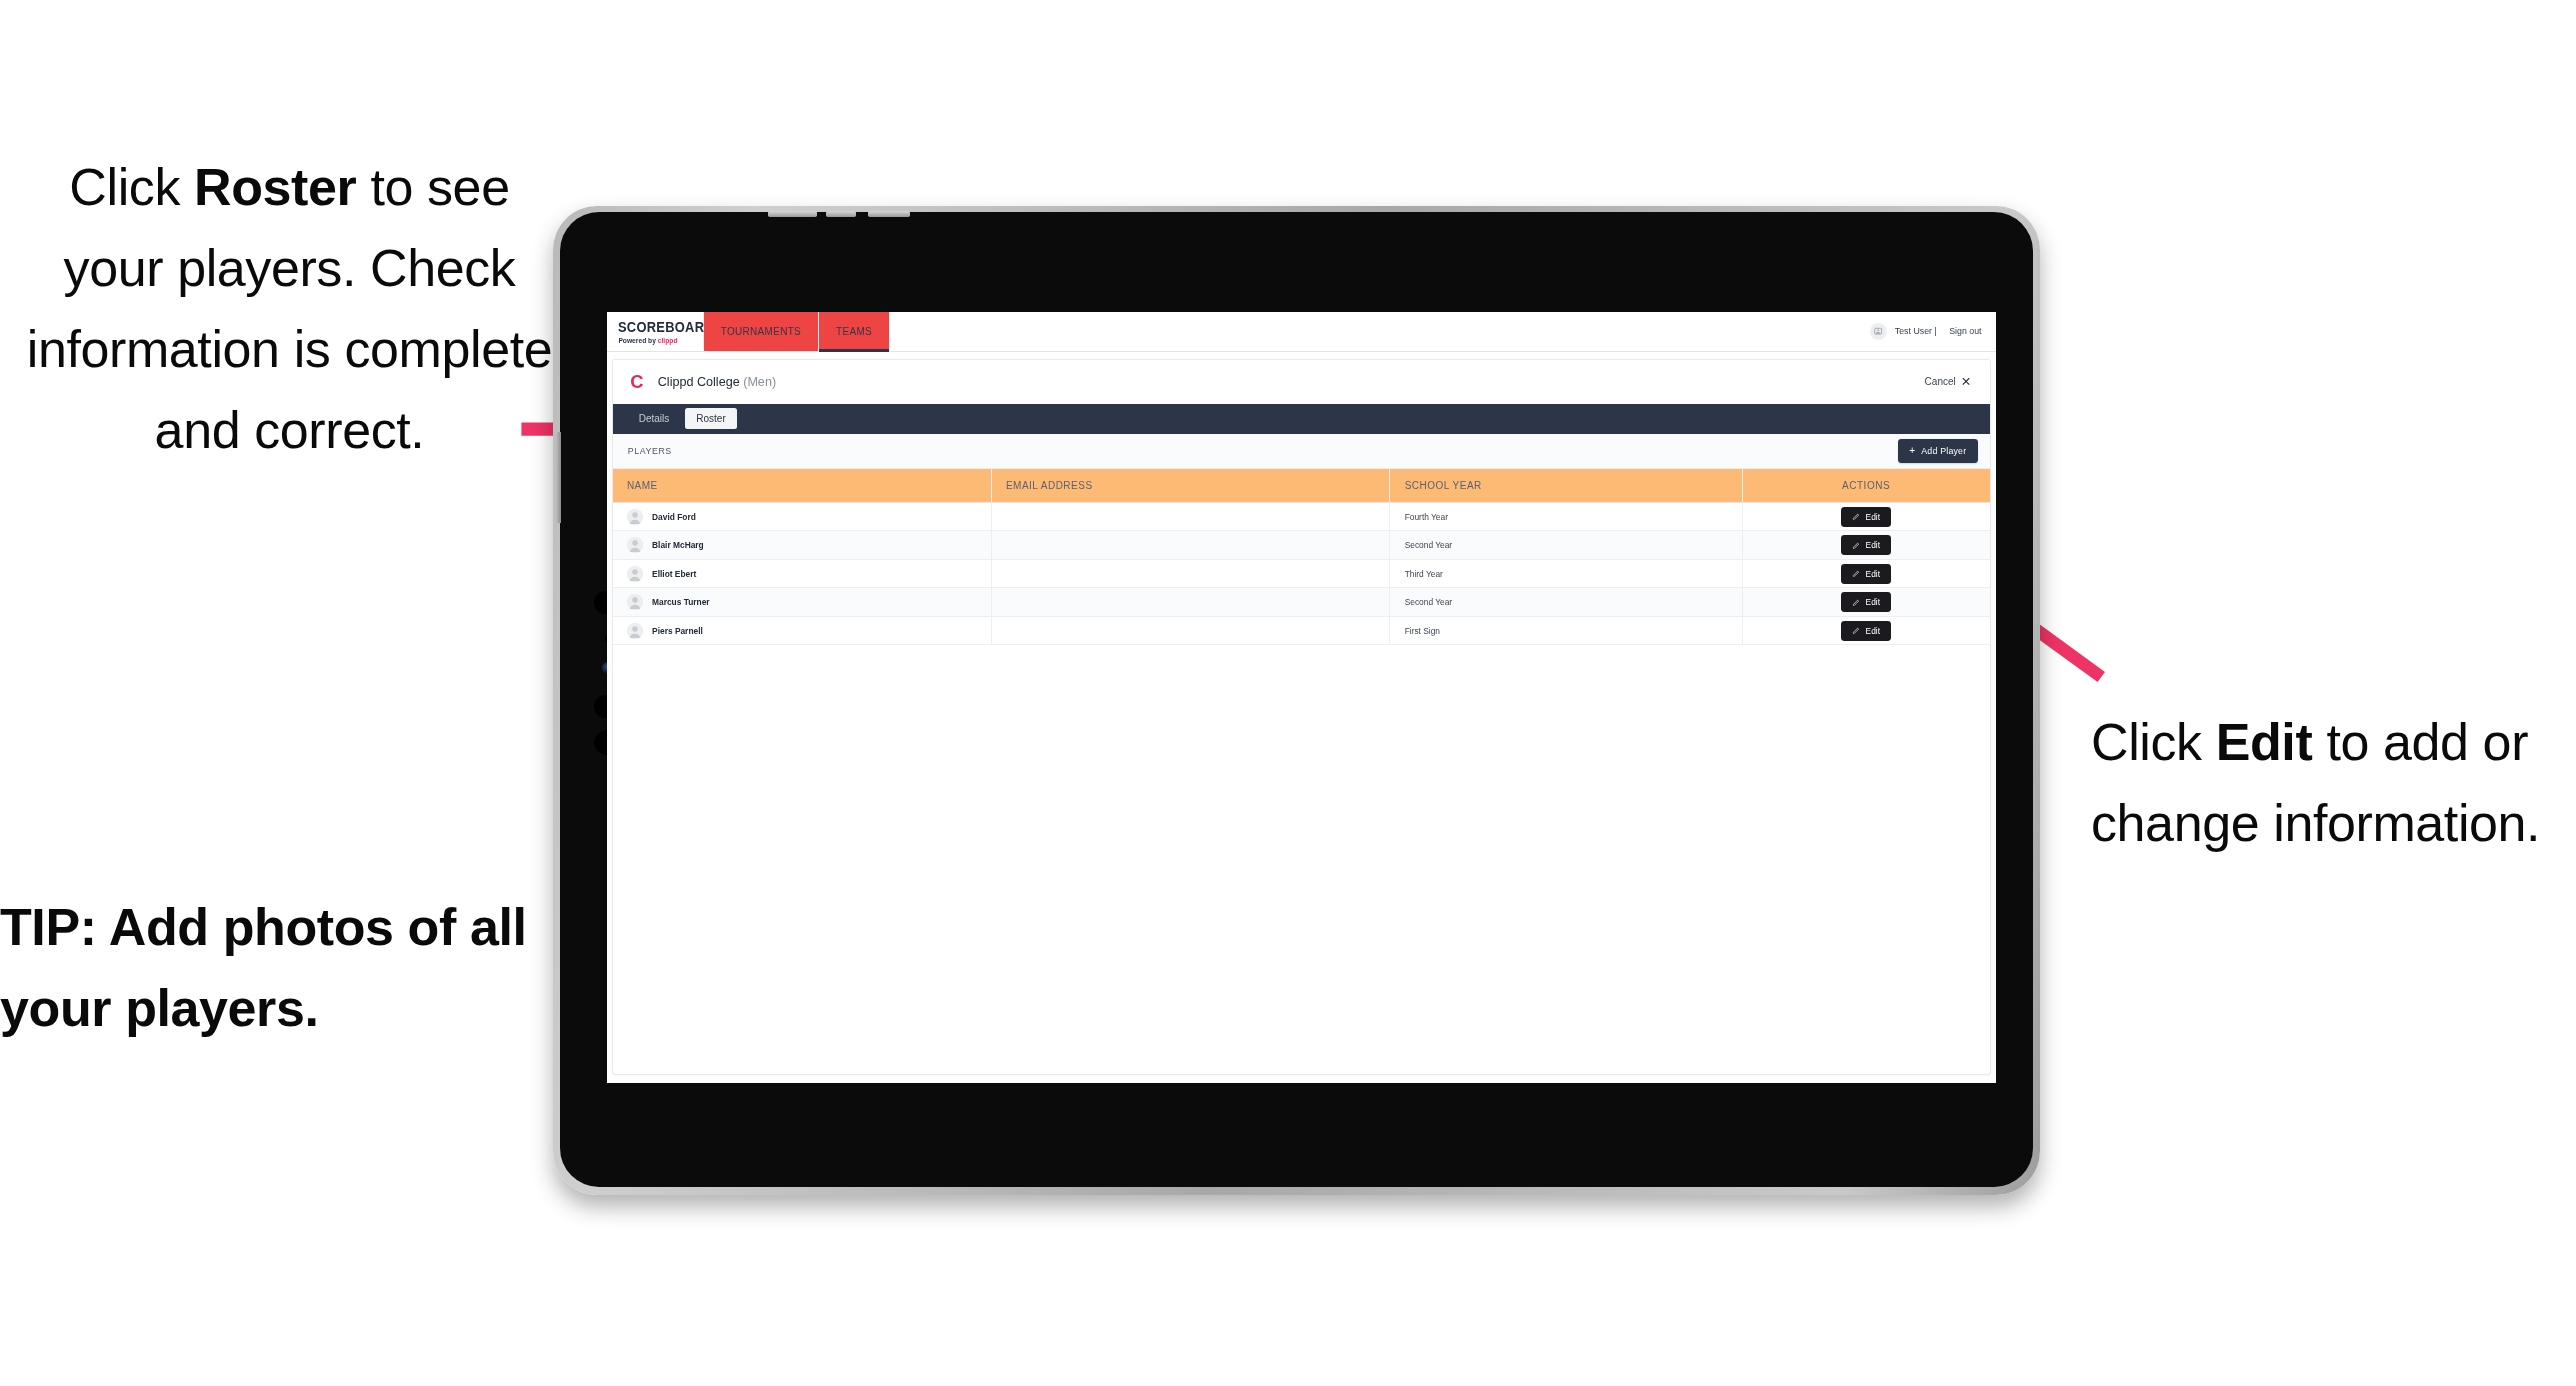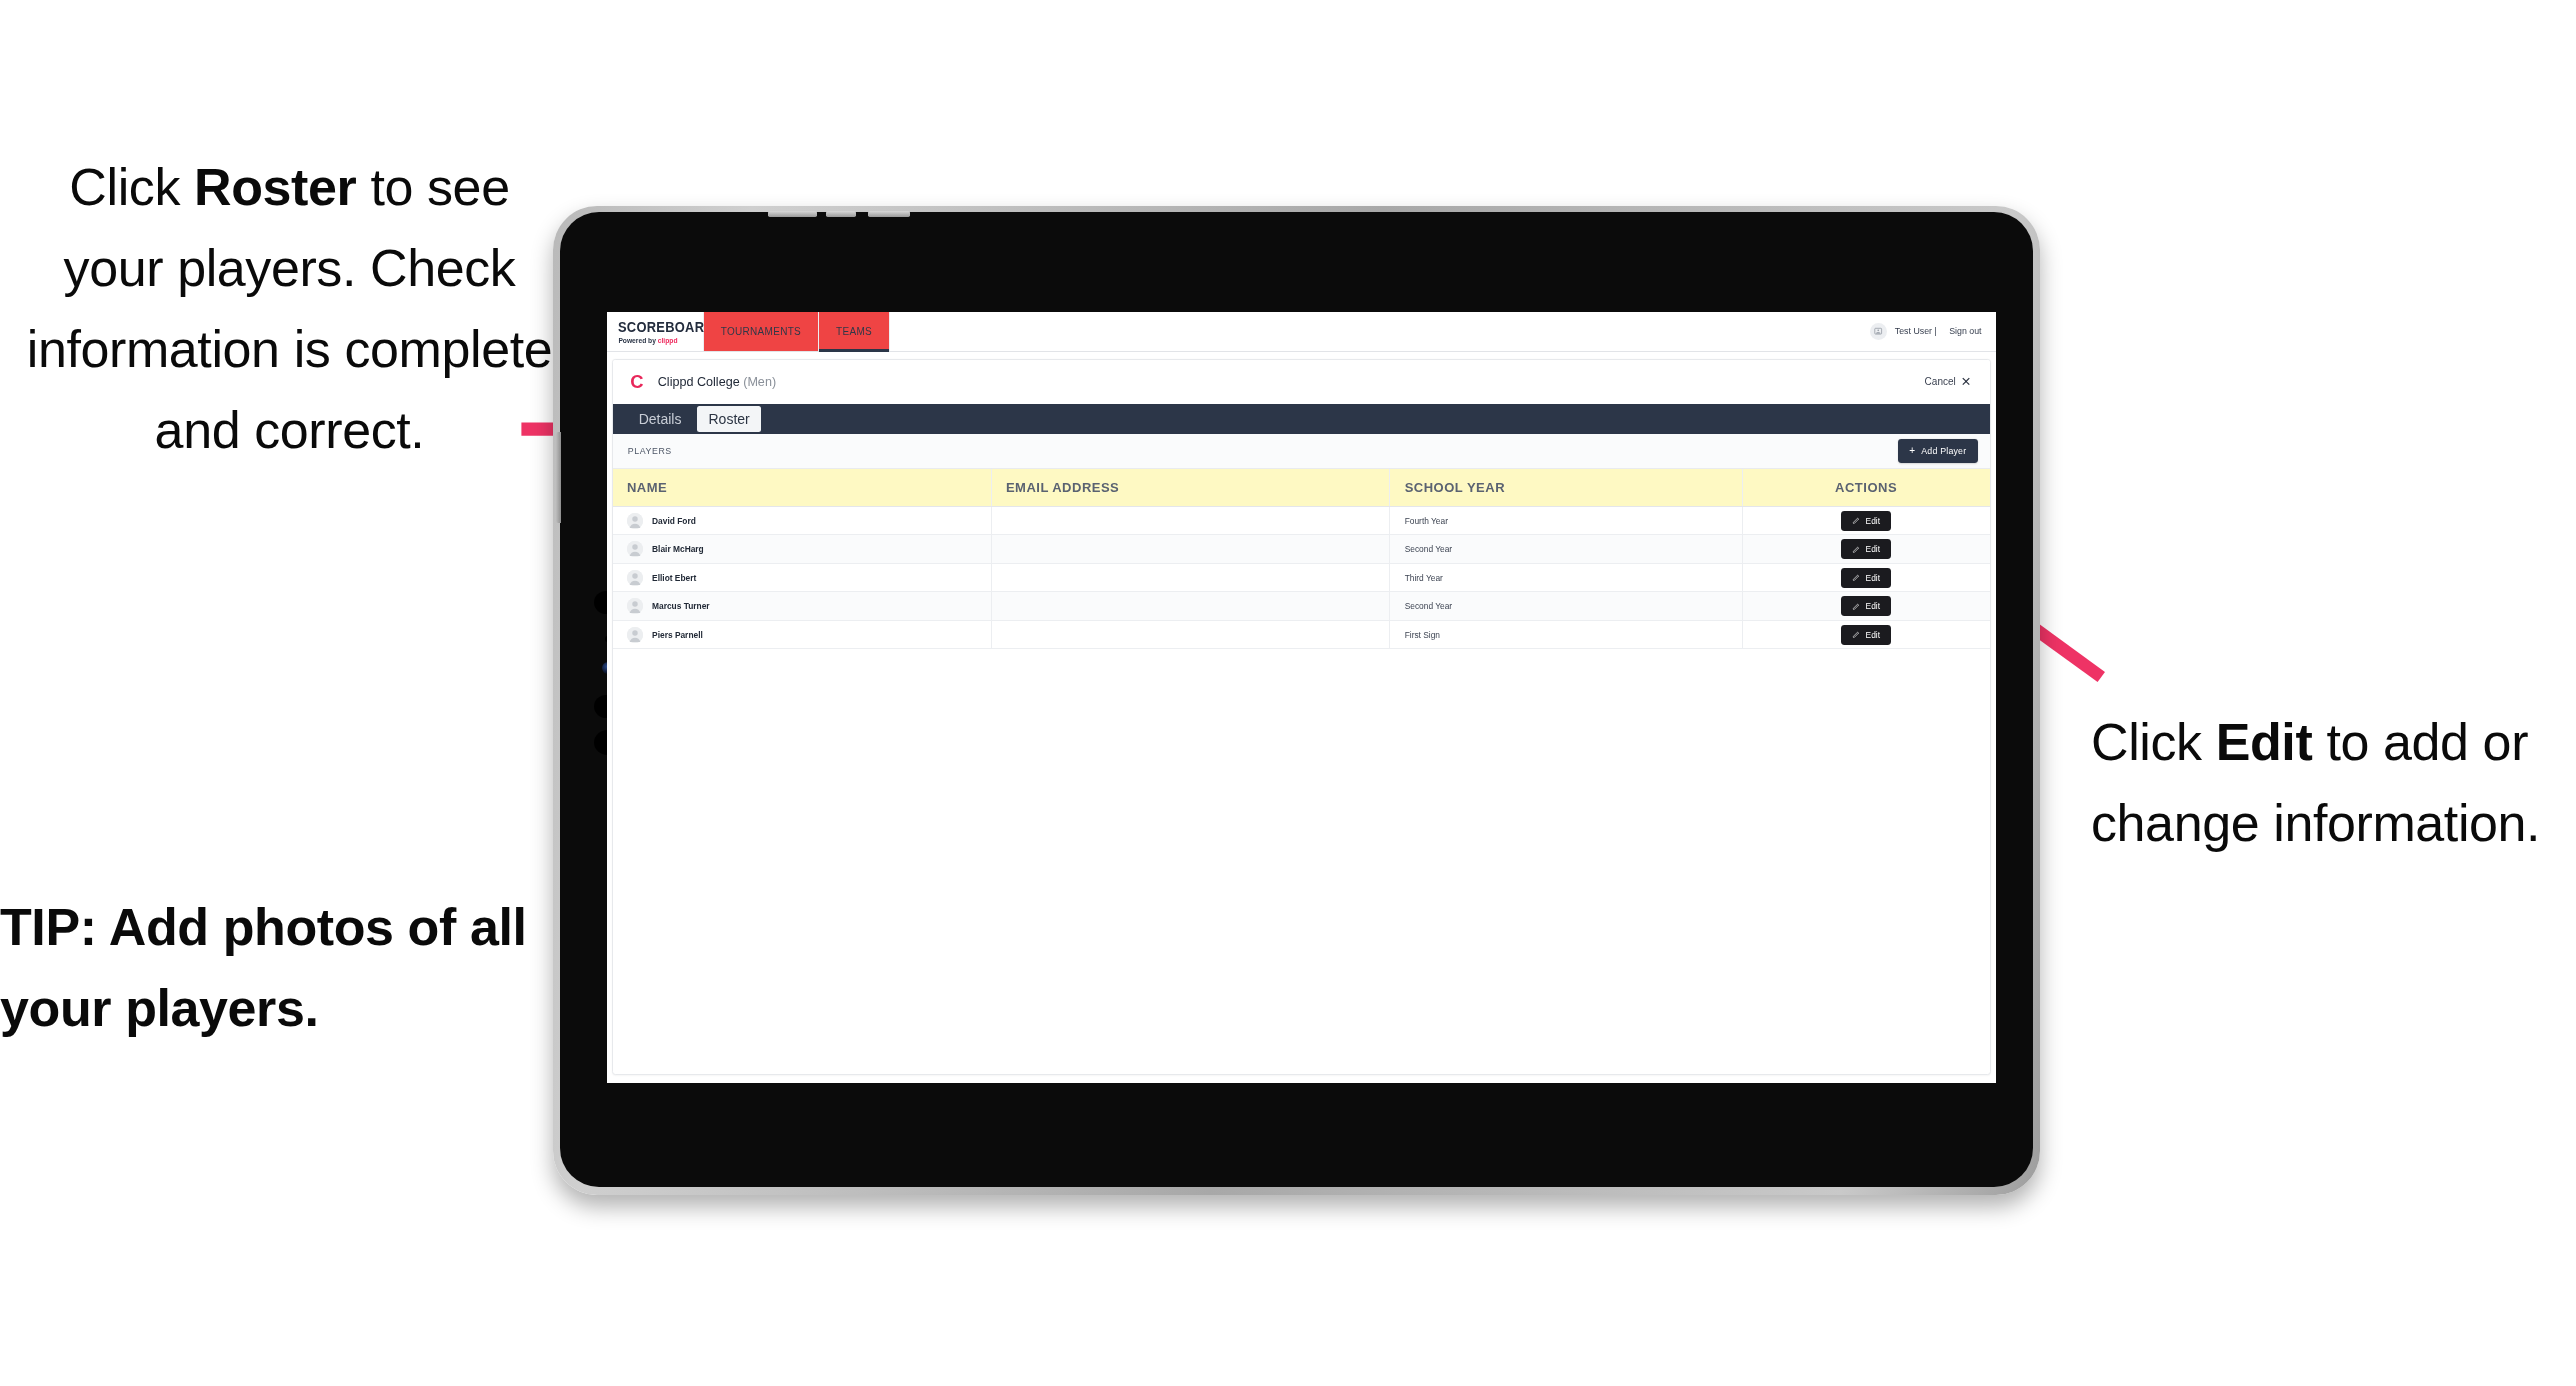--- a/index.html
+++ b/index.html
@@ -190,21 +190,21 @@
 
   
   #tabstrip {
     height: 30px;
     background: #2c3648;
     display: flex; align-items: center;
     padding-left: 15px;
     gap: 5px;
   }
   .striptab {
-    font-size: 14px;
+    font-size: 10px;
     color: #c8cdd6;
     padding: 5px 11px;
     border-radius: 2.5px;
   }
   .striptab.selected {
     background: #f3f5f7;
     color: #2b3443;
   }
 
   
@@ -226,25 +226,25 @@
     padding: 6.7px 11.7px;
     display: flex; align-items: center; gap: 5.9px;
     box-shadow: 0 0.8px 1.7px rgba(0,0,0,0.15);
   }
   #add-player-plus { font-size: 10px; line-height: 1; }
 
   
   table#roster { width: 100%; border-collapse: collapse; table-layout: fixed; }
   #roster th {
     text-align: left;
-    font-size: 13px;
+    font-size: 10px;
     letter-spacing: 0.5px;
-    font-weight: 700;
+    font-weight: 400;
     color: #5a6271;
-    background: #fef9c3;
+    background: #fdba74;
     padding: 11px 0 11px 14.2px;
     border-bottom: 0.8px solid #e4e6ea;
     border-right: 0.8px solid #eceef1;
   }
   #roster th:last-child { border-right: none; text-align: center; padding-left: 0; }
   #roster td {
     padding: 0 0 0 14.2px;
     height: 28.5px;
     font-size: 8.8px;
     color: #2c3340;

